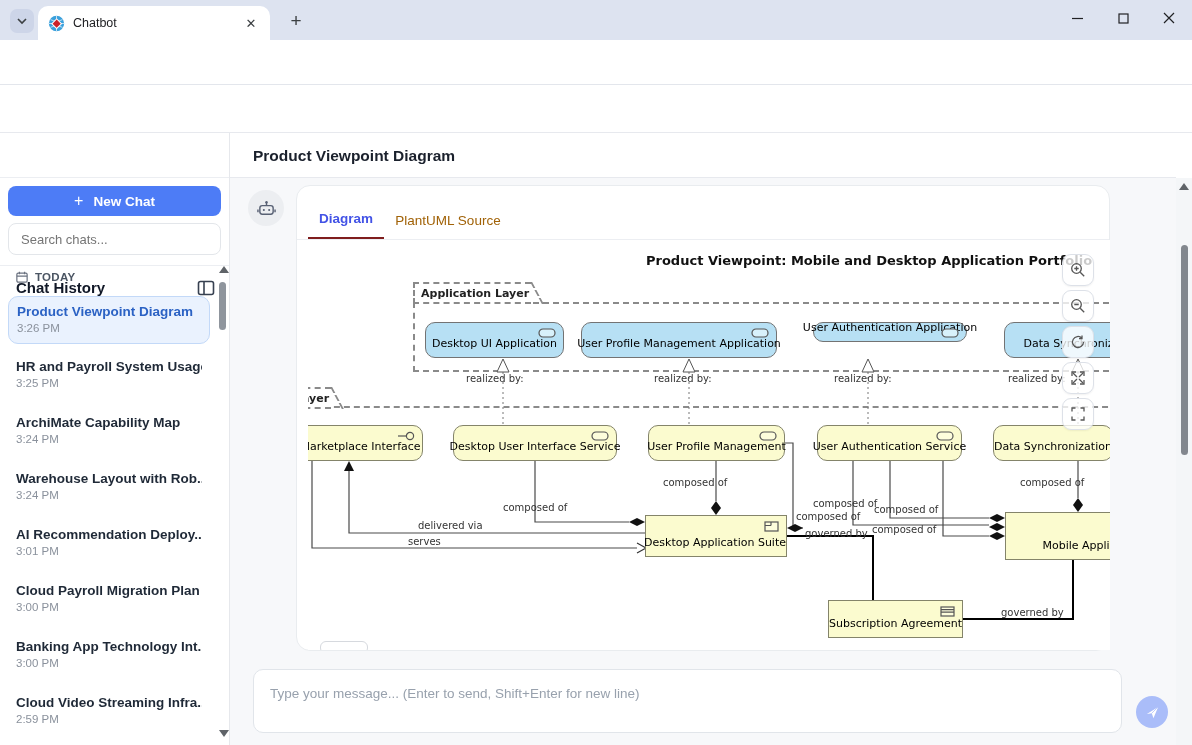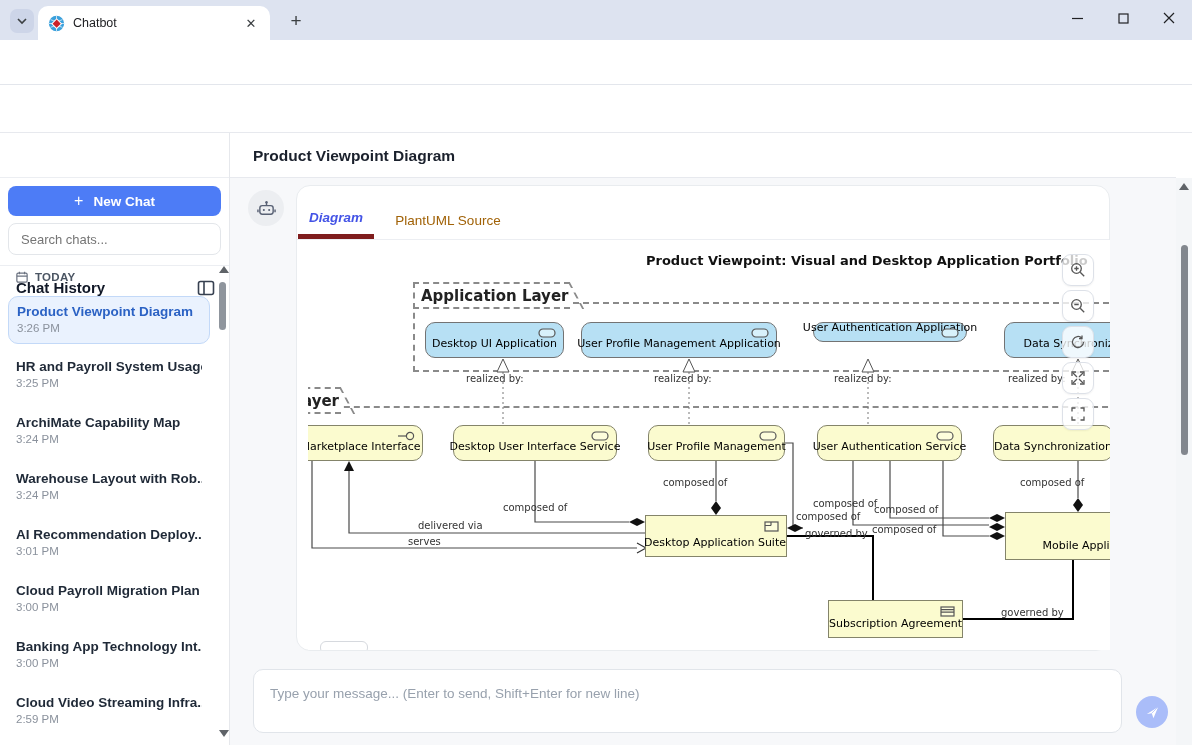--- a/index.html
+++ b/index.html
@@ -47,28 +47,28 @@
   .chatitem.selected{background:#eaf2fe;border:1px solid #c3d9f8;}
   .chatitem.selected .ct{color:#2b62c4;}
   .sb-scroll-arrow{left:219px;width:0;height:0;border-left:5px solid transparent;border-right:5px solid transparent;}
   .sb-thumb{left:219px;top:149px;width:7px;height:48px;border-radius:4px;background:#8f959d;}
   
   .main{left:230px;top:133px;width:946px;height:612px;background:#f7f8fa;}
   .main-titlebar{left:0;top:0;width:946px;height:45px;background:#fff;border-bottom:1px solid #e7e9ee;box-sizing:border-box;}
   .page-title{left:23px;top:14px;font-size:15.5px;font-weight:700;color:#1a202c;}
   .botavatar{left:18px;top:57px;width:36px;height:36px;border-radius:50%;background:#eceef1;display:flex;align-items:center;justify-content:center;}
   .card{left:66px;top:52px;width:814px;height:466px;background:#fff;border:1px solid #e9ecef;border-radius:14px;box-sizing:border-box;}
-  .tab-diagram{left:68px;top:67px;width:76px;height:40px;display:flex;align-items:center;justify-content:center;font-size:13.5px;font-weight:600;color:#4353e6;border-bottom:6px solid #7f1d1d;box-sizing:border-box;font-style:italic;}
+  .tab-diagram{left:78px;top:67px;width:76px;height:40px;display:flex;align-items:center;justify-content:center;font-size:13.5px;font-weight:600;color:#4353e6;border-bottom:3px solid #7f1d1d;box-sizing:border-box;}
   .tab-puml{left:160px;top:67px;width:116px;height:40px;display:flex;align-items:center;justify-content:center;font-size:13.5px;color:#a16207;}
   .tabs-divider{left:67px;top:106px;width:812px;height:1px;background:#eceef2;}
   .viewport{left:78px;top:107px;width:802px;height:410px;background:#fff;overflow:hidden;}
   
   .dg-title{position:absolute;left:338px;top:13px;font-family:"DejaVu Sans",sans-serif;font-size:13px;font-weight:700;color:#111;white-space:nowrap;}
   .grp{position:absolute;border:2px dashed #8a8a8a;}
-  .grp-label{position:absolute;border:2px dashed #8a8a8a;border-right:none;font-family:"DejaVu Sans",sans-serif;font-size:15px;font-weight:700;color:#222;padding:3px 2px 2px 6px;background:#fff;white-space:nowrap;}
+  .grp-label{position:absolute;border:2px dashed #8a8a8a;border-right:none;font-family:"DejaVu Sans",sans-serif;font-size:11px;font-weight:700;color:#222;padding:3px 2px 2px 6px;background:#fff;white-space:nowrap;}
   .grp-label::after{content:'';position:absolute;right:-7px;top:-2px;bottom:-2px;width:12px;border-right:2px dashed #8a8a8a;transform:skewX(28deg);}
   .node{position:absolute;box-sizing:border-box;display:flex;align-items:flex-end;justify-content:center;font-family:"DejaVu Sans",sans-serif;font-size:11px;color:#000;padding-bottom:7px;white-space:nowrap;}
   .n-blue{background:#b7e0f4;border:1.5px solid #737373;border-radius:10px;}
   .n-yellow{background:#fbfbcf;border:1.5px solid #84846a;border-radius:10px;}
   .n-rect{background:#fbfbcf;border:1.5px solid #84846a;justify-content:flex-end;}
   .nicon{position:absolute;top:5px;right:7px;}
   .elabel{position:absolute;font-family:"DejaVu Sans",sans-serif;font-size:10px;color:#333;white-space:nowrap;}
   .edges{position:absolute;left:0;top:0;}
   .hscroll-bit{position:absolute;left:12px;top:401px;width:46px;height:11px;background:#fff;border:1px solid #d6d9de;border-radius:6px;}
   
@@ -311,21 +311,21 @@
           <circle cx="12.8" cy="11.5" r="1.1" fill="#586174"></circle>
       </svg>
     </div>
 
     <div class="abs card"></div>
     <div class="abs tab-diagram">Diagram</div>
     <div class="abs tab-puml">PlantUML Source</div>
     <div class="abs tabs-divider"></div>
 
     <div class="abs viewport">
-      <div class="dg-title">Product Viewpoint: Visual and Desktop Application Portfolio</div>
+      <div class="dg-title">Product Viewpoint: Mobile and Desktop Application Portfolio</div>
 
       <div class="grp" style="left:105px;top:62px;width:712px;height:66px"></div>
       <div class="grp-label" style="left:105px;top:42px">Application Layer</div>
       <div class="grp" style="left:-14px;top:166px;width:830px;height:242px"></div>
       <div class="grp-label" style="left:-14px;top:147px">ayer</div>
 
       <svg class="edges" width="802" height="410" viewBox="0 0 802 410">
         <g stroke="#777" stroke-dasharray="2,3" fill="none">
           <path d="M195 132 V185"></path>
             <path d="M381 132 V185"></path>

